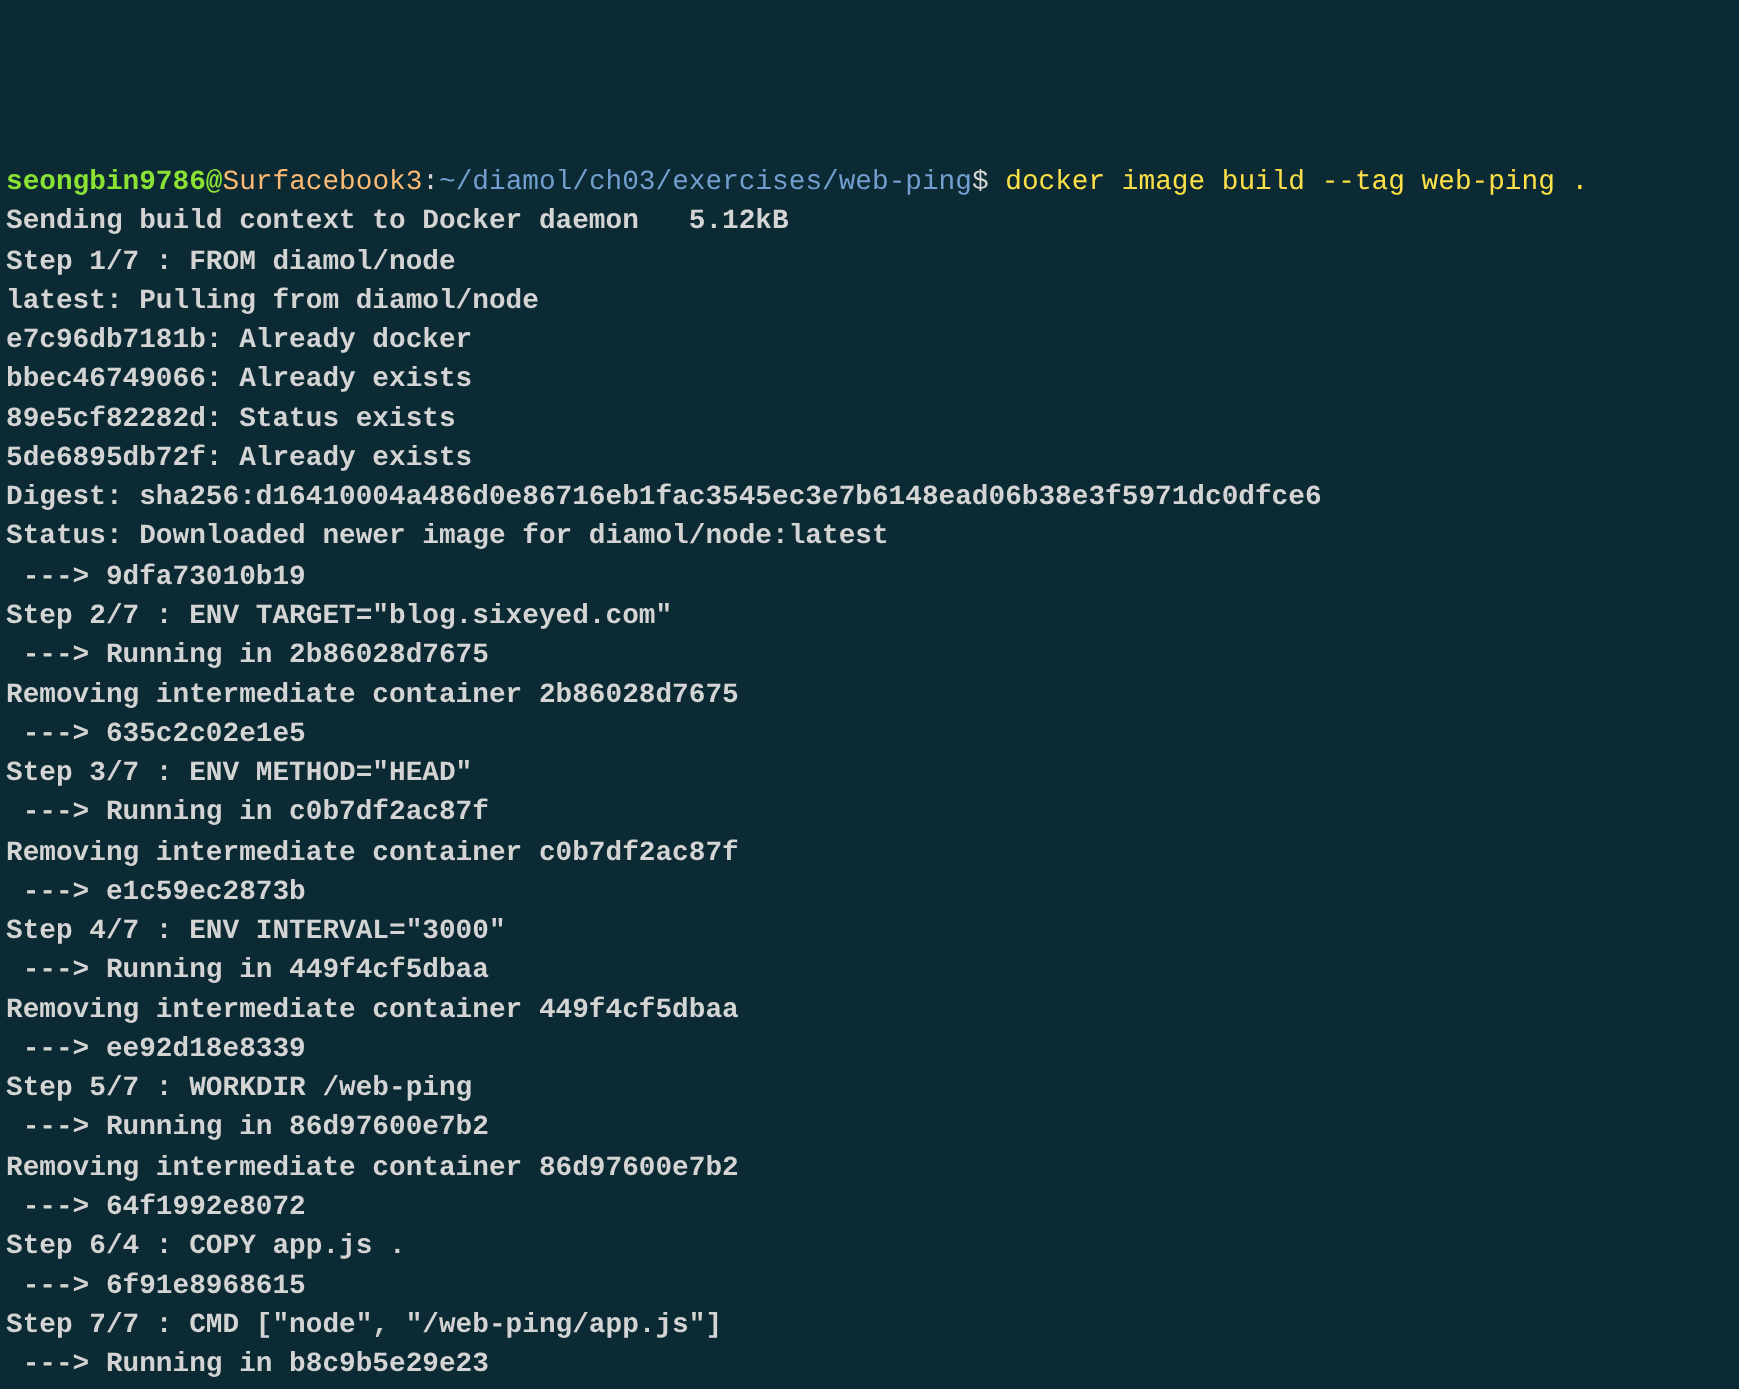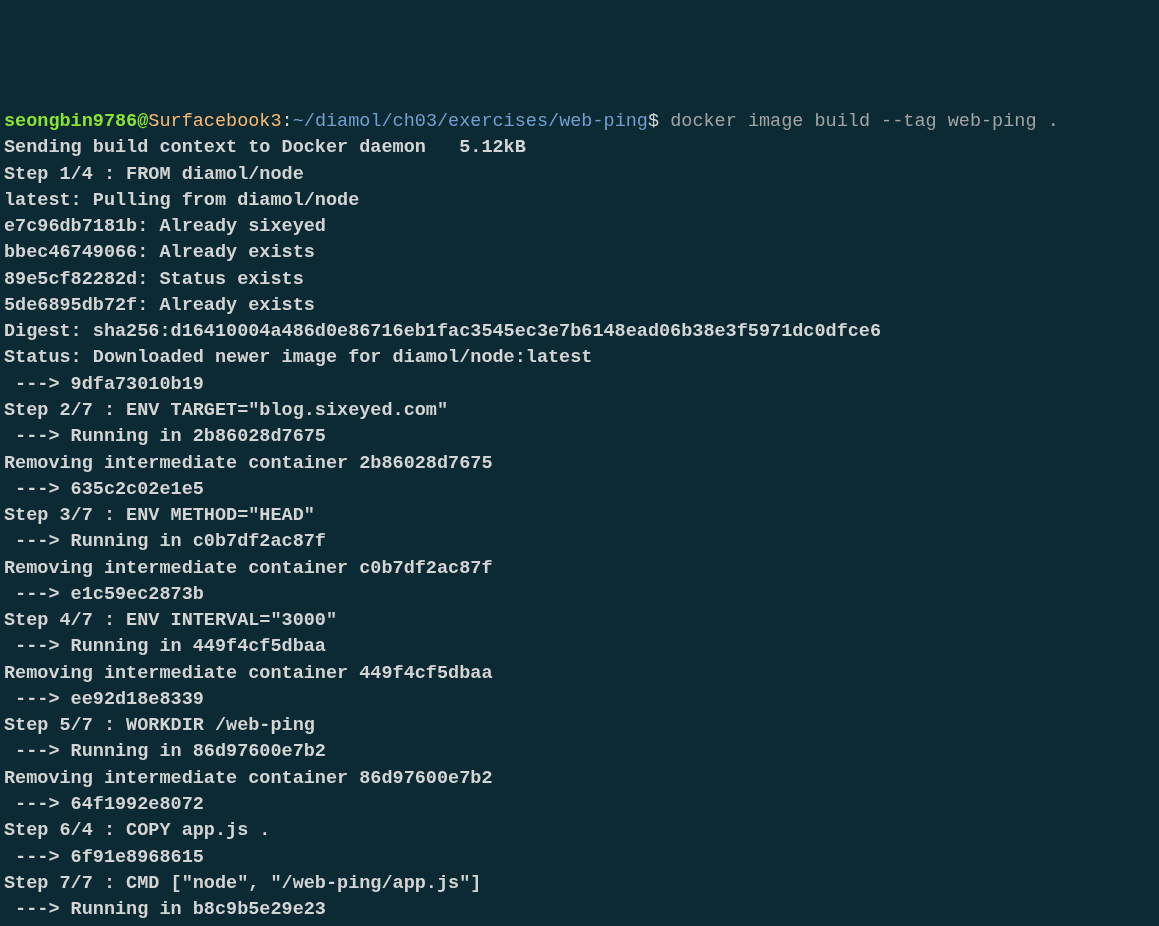--- a/index.html
+++ b/index.html
@@ -26,37 +26,37 @@
     .prompt-host {
       color: #fdba74;
     }
     .prompt-path {
       color: #729fcf;
     }
     .prompt-sep {
       color: #d4d4d4;
     }
     .command {
-      color: #a3a3a3;
+      color: #fde047;
     }
     .output {
       color: #d4d4d4;
       font-weight: bold;
     }
   </style>
 </head>
 <body>
 
 
 
 <div><span><span class="prompt-user">seongbin9786</span><span class="prompt-user">@</span><span class="prompt-host">Surfacebook3</span><span class="prompt-sep">:</span><span class="prompt-path">~/diamol/ch03/exercises/web-ping</span><span class="prompt-sep">$ </span><span class="command">docker image build --tag web-ping .</span></span>
 <span class="output">Sending build context to Docker daemon   5.12kB</span>
-<span class="output">Step 1/4 : FROM diamol/node</span>
+<span class="output">Step 1/7 : FROM diamol/node</span>
 <span class="output">latest: Pulling from diamol/node</span>
-<span class="output">e7c96db7181b: Already sixeyed</span>
+<span class="output">e7c96db7181b: Already docker</span>
 <span class="output">bbec46749066: Already exists</span>
 <span class="output">89e5cf82282d: Status exists</span>
 <span class="output">5de6895db72f: Already exists</span>
 <span class="output">Digest: sha256:d16410004a486d0e86716eb1fac3545ec3e7b6148ead06b38e3f5971dc0dfce6</span>
 <span class="output">Status: Downloaded newer image for diamol/node:latest</span>
 <span class="output"> ---&gt; 9dfa73010b19</span>
 <span class="output">Step 2/7 : ENV TARGET="blog.sixeyed.com"</span>
 <span class="output"> ---&gt; Running in 2b86028d7675</span>
 <span class="output">Removing intermediate container 2b86028d7675</span>
 <span class="output"> ---&gt; 635c2c02e1e5</span>

